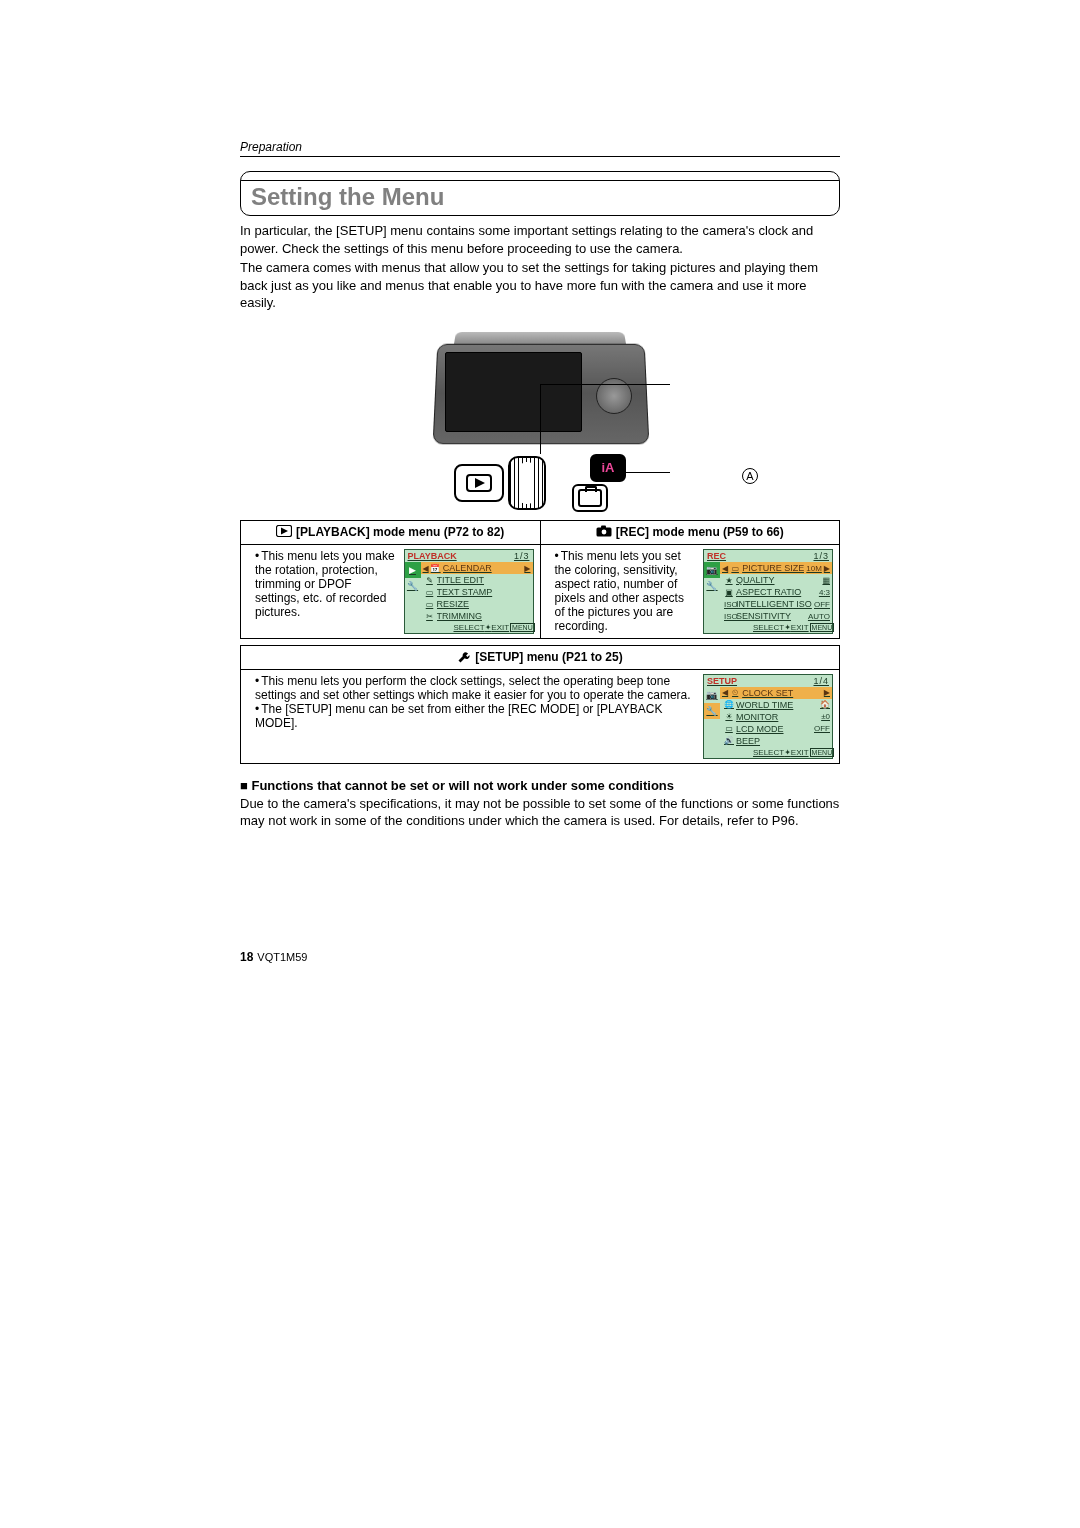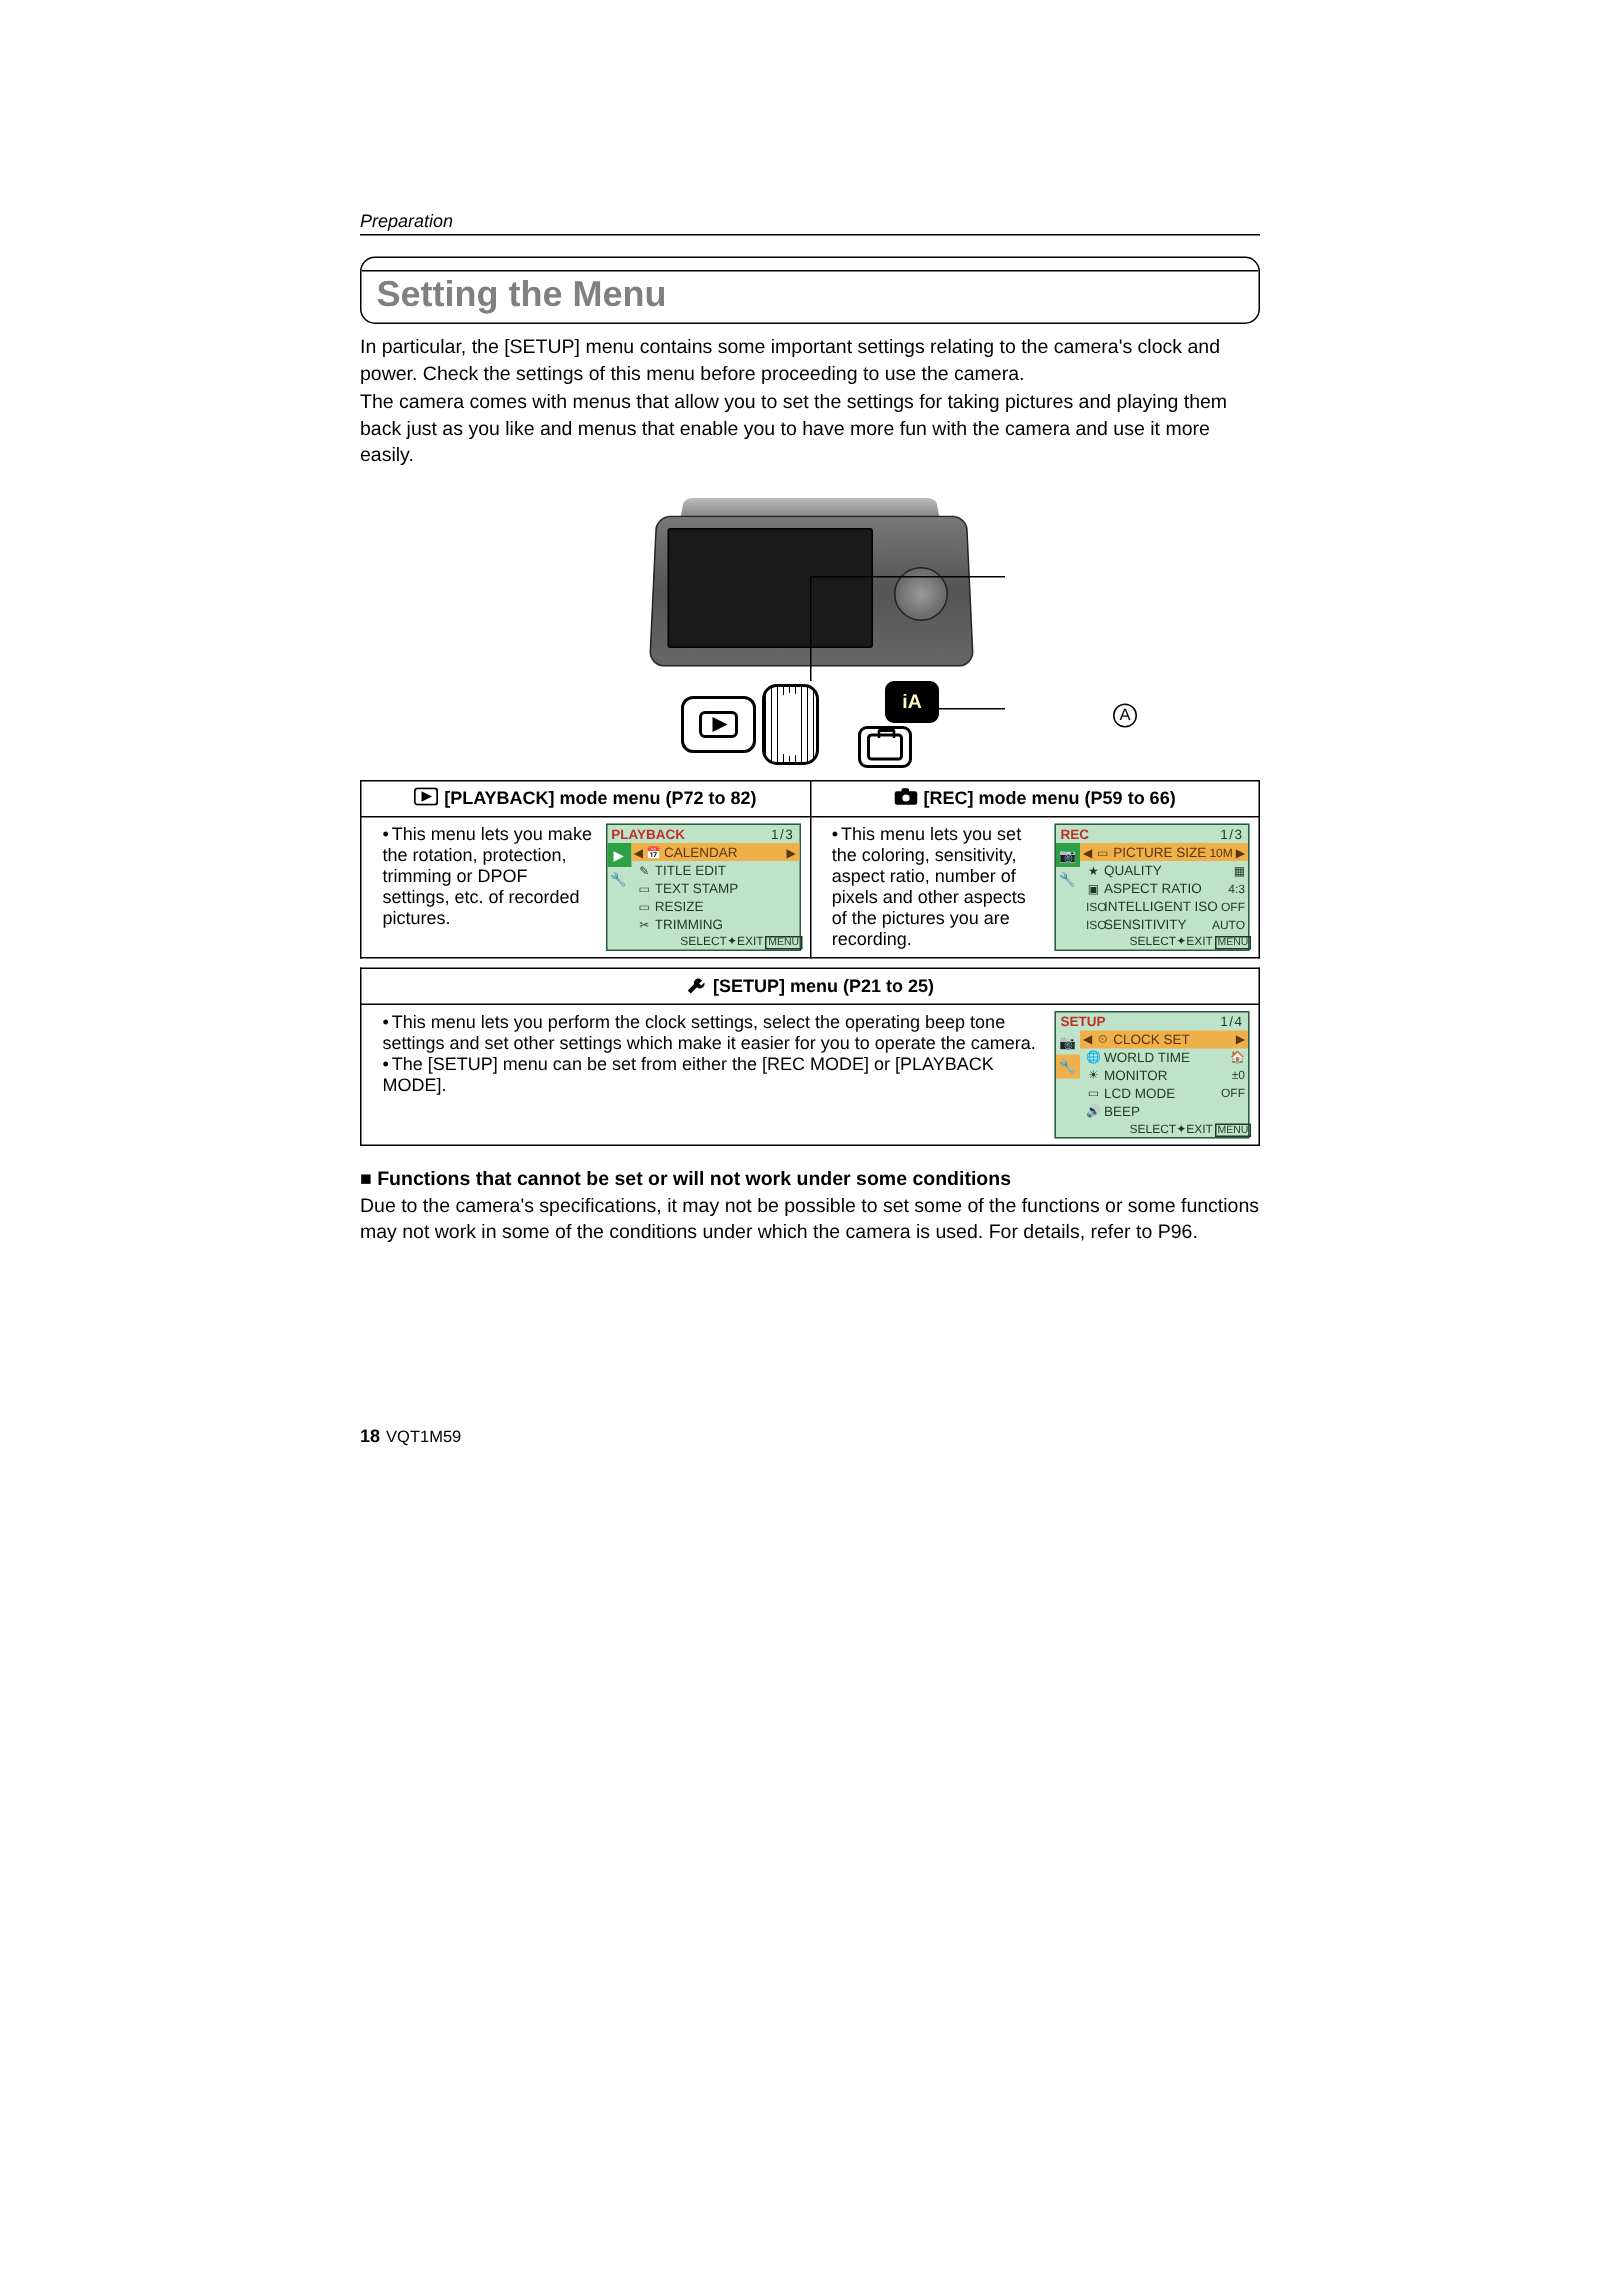--- a/index.html
+++ b/index.html
@@ -146,21 +146,21 @@
     border-radius: 6px;
     display: flex;
     align-items: center;
     justify-content: center;
     font-weight: bold;
     font-size: 13px;
     position: relative;
   }
   .ia-box.filled {
     background: #000;
-    color: #fef9c3;
+    color: #ec4899;
     margin-left: 36px;
   }
   .cam-icon {
     width: 20px; height: 14px;
     border: 2px solid #000;
     border-radius: 3px;
     position: relative;
   }
   .cam-icon::before {
     content: "";
@@ -218,20 +218,21 @@
   .cell-text ul { margin: 0; padding-left: 8px; list-style: none; }
   .cell-text li::before { content: "•"; margin-right: 2px; }
   .lcd {
     width: 128px;
     flex-shrink: 0;
     border: 1px solid #2a5a3a;
     background: #bfe3c8;
     font-family: Arial, sans-serif;
     font-size: 9px;
     color: #1a3a25;
+    text-decoration: underline;
   }
   .lcd-head {
     display: flex;
     justify-content: space-between;
     padding: 1px 3px;
     color: #c03028;
     font-weight: bold;
   }
   .lcd-head .page-ind { color: #1a3a25; font-weight: normal; letter-spacing: 1px;}
   .lcd-body {

